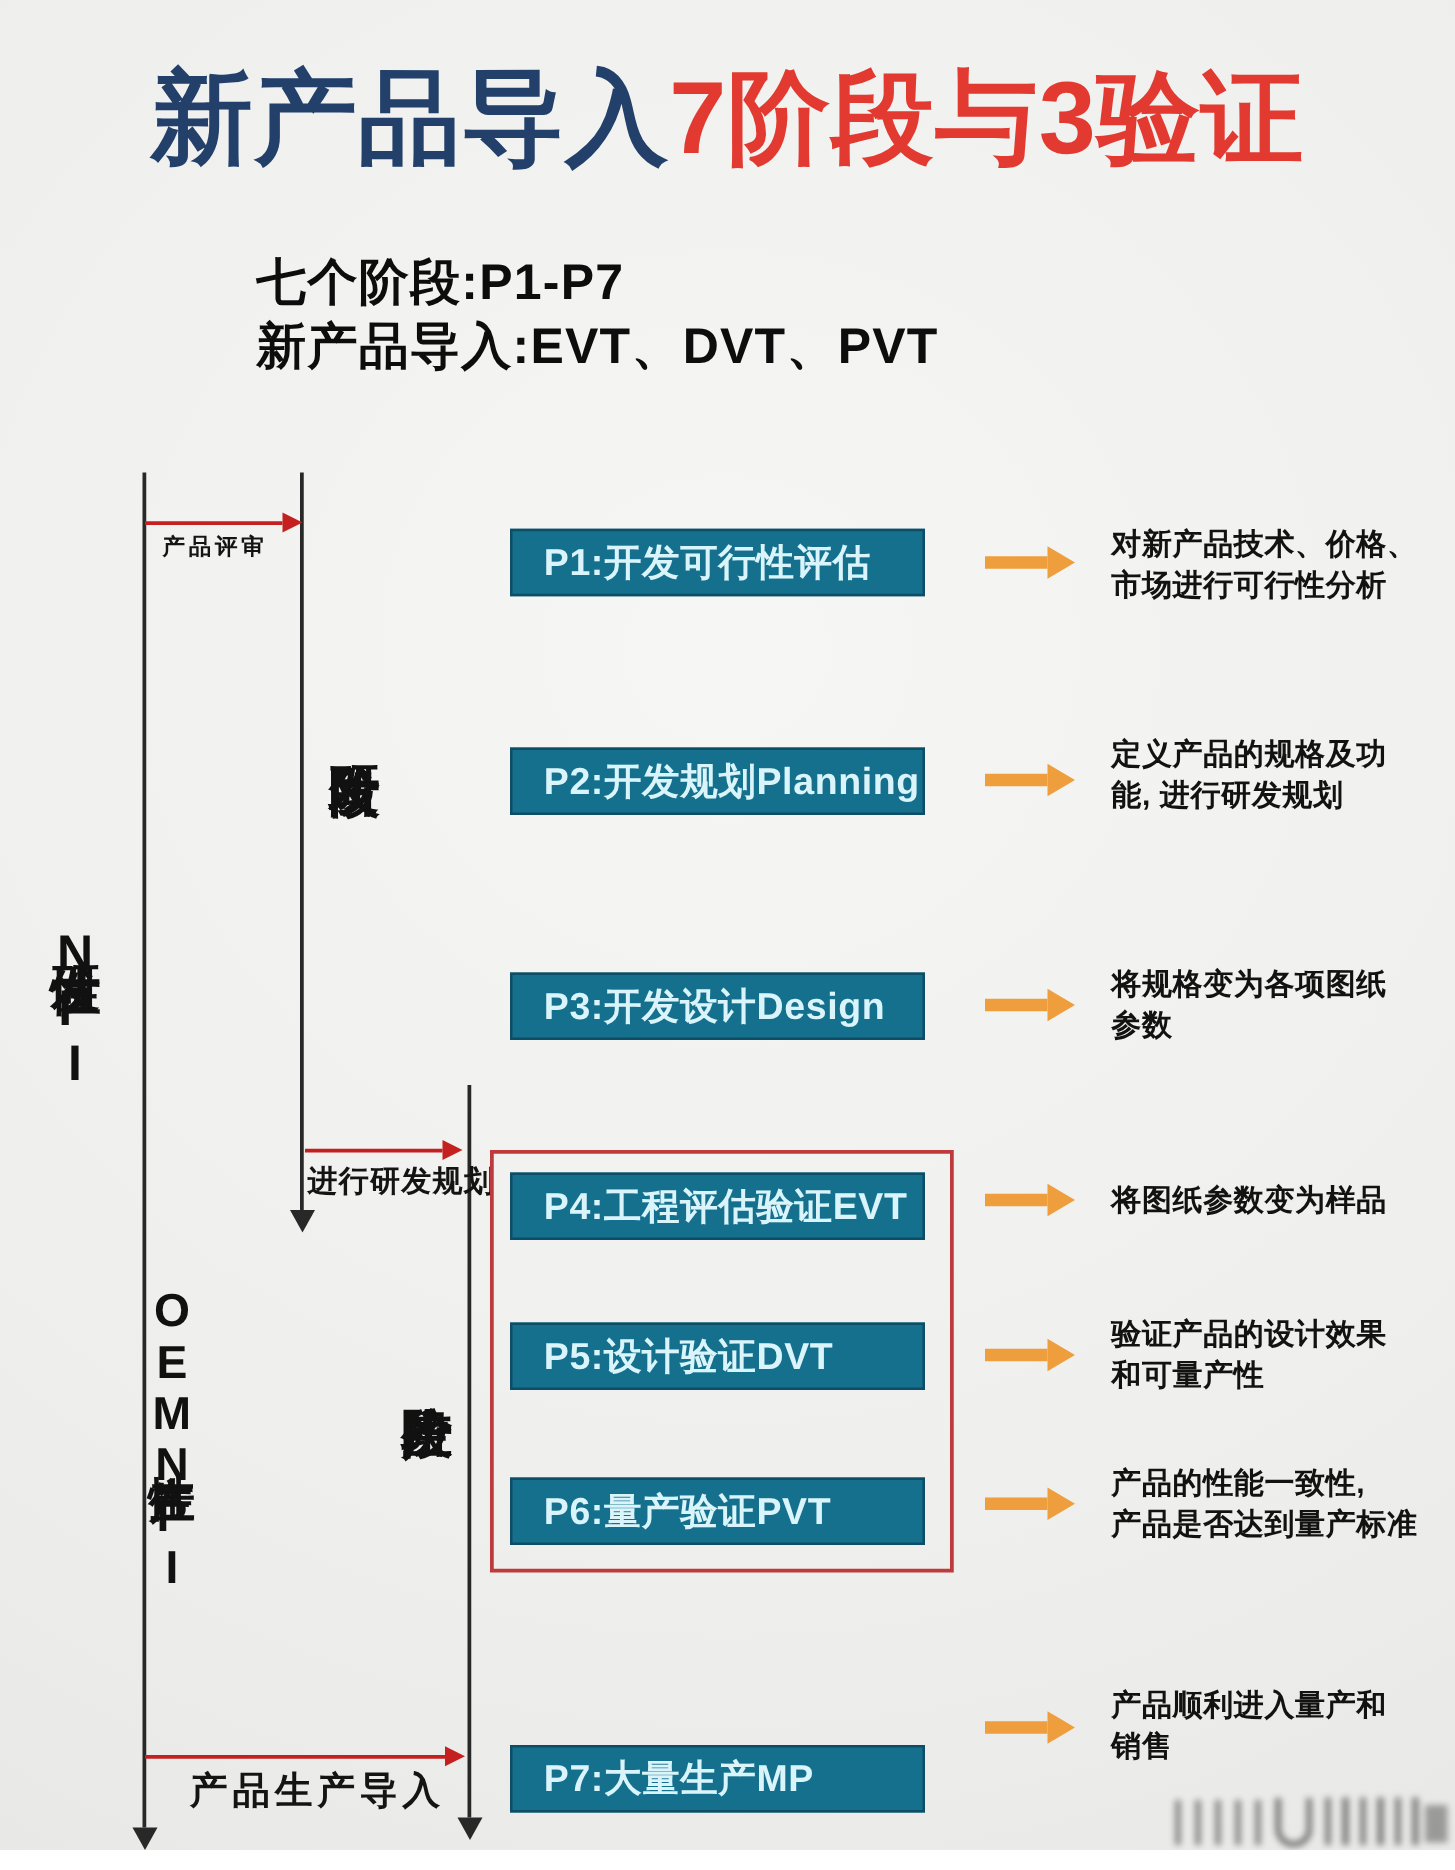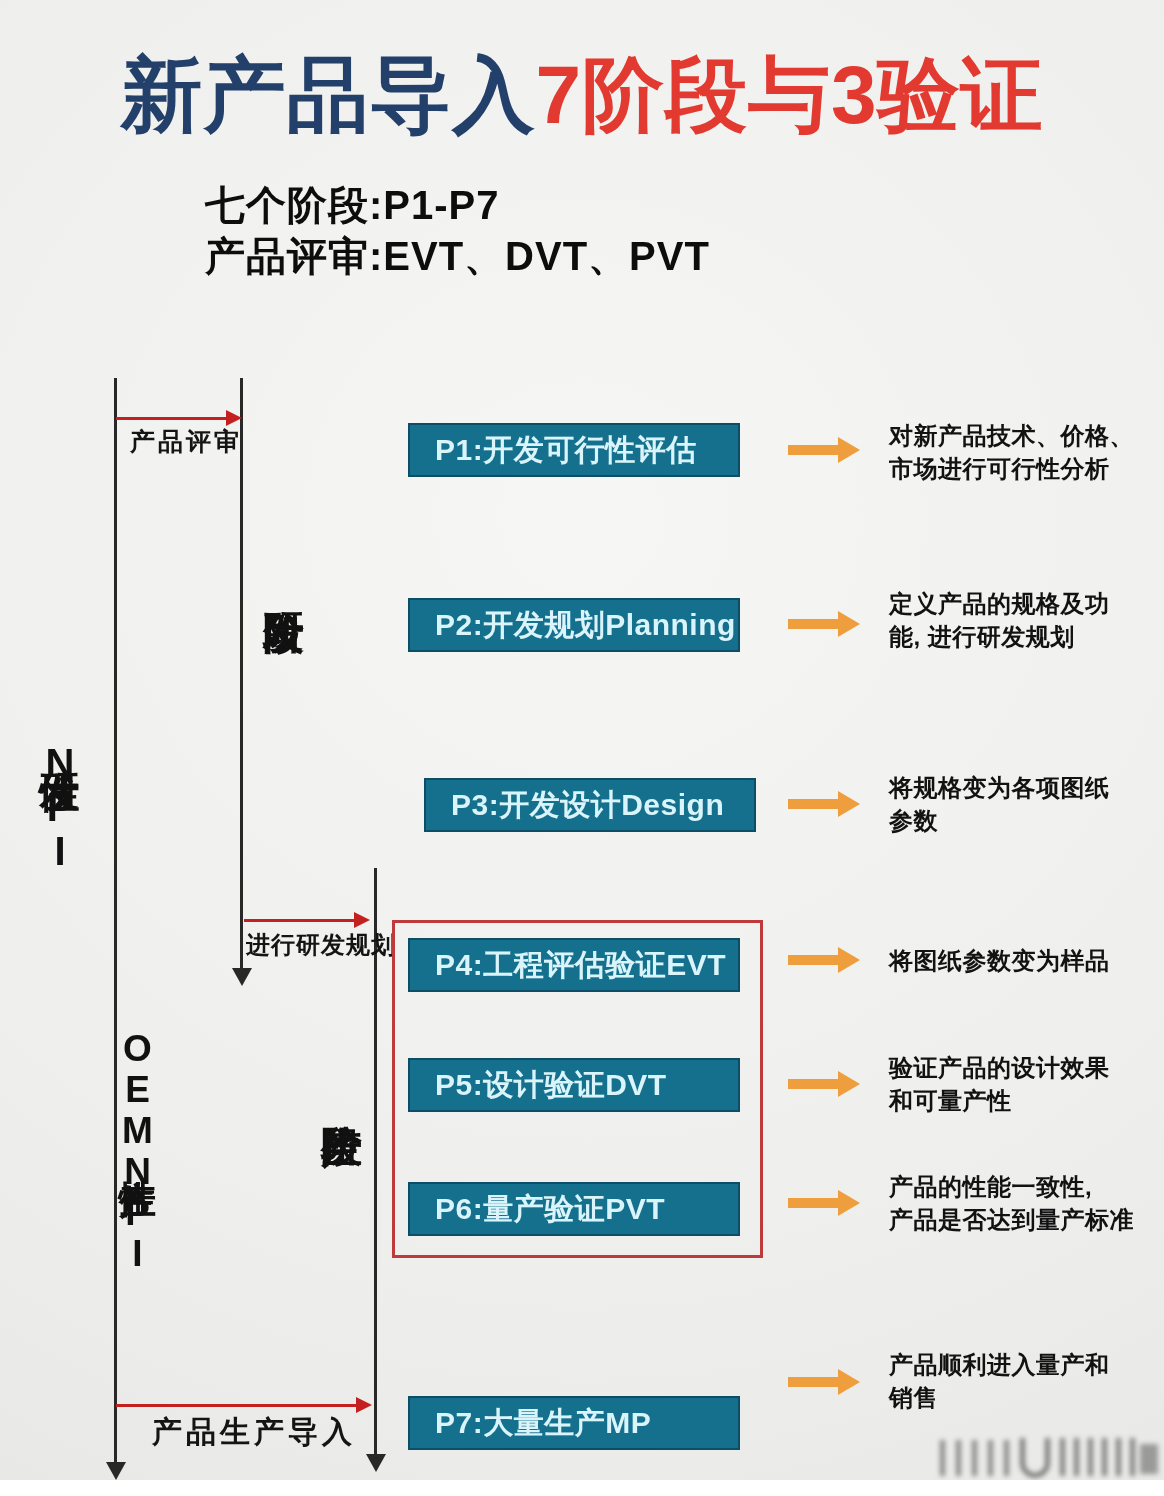--- a/index.html
+++ b/index.html
@@ -6,21 +6,21 @@
   .canvas{
     position:relative;width:1164px;height:1480px;overflow:hidden;
     background:radial-gradient(130% 95% at 50% 35%, #f6f6f4 0%, #eeeeec 55%, #e3e3e1 100%);
     font-family:Liberation Sans, sans-serif;
   }
   
   .title{position:absolute;top:46px;left:50%;transform:translateX(-50%);
     white-space:nowrap;font-size:82px;font-weight:900;letter-spacing:1px;line-height:1.2;}
   .title .t1{color:#23406b;}
   .title .t2{color:#e23a30;}
-  .subtitle{position:absolute;left:205px;top:180px;font-size:40px;font-weight:900;
+  .subtitle{position:absolute;left:205px;top:201px;font-size:40px;font-weight:900;
     color:#0d0d0d;line-height:51px;letter-spacing:1px;white-space:nowrap;}
   
   .vline{position:absolute;width:3px;background:#282828;}
   .vline-a{left:114px;top:378px;height:1084px;}
   .vline-b{left:240px;top:378px;height:590px;}
   .vline-c{left:374px;top:868px;height:586px;}
   .vhead{position:absolute;width:0;height:0;
     border-left:10px solid transparent;border-right:10px solid transparent;
     border-top:18px solid #282828;}
   .vhead-a{left:106px;top:1462px;}
@@ -31,39 +31,39 @@
   .r1{left:116px;top:417px;width:110px;}
   .r2{left:244px;top:919px;width:110px;}
   .r3{left:116px;top:1404px;width:240px;}
   .rhead{position:absolute;width:0;height:0;
     border-top:8px solid transparent;border-bottom:8px solid transparent;
     border-left:16px solid #c42020;}
   .rh1{left:226px;top:410px;}
   .rh2{left:354px;top:912px;}
   .rh3{left:356px;top:1397px;}
   .rlabel{position:absolute;font-weight:900;color:#141414;white-space:nowrap;}
-  .rl1{left:130px;top:425px;font-size:25px;letter-spacing:3px;}
+  .rl1{left:130px;top:425px;font-size:18px;letter-spacing:3px;}
   .rl2{left:246px;top:929px;font-size:24px;letter-spacing:1px;}
   .rl3{left:152px;top:1412px;font-size:30px;letter-spacing:4px;}
   
   .vtext{position:absolute;writing-mode:vertical-rl;text-orientation:upright;
     font-weight:900;color:#111;line-height:1;}
   .vt-rdnpi{left:40px;top:741px;font-size:40px;}
   .vt-oemnpi{left:119px;top:1028px;font-size:37px;}
   .vt-rdphase{left:263px;top:581px;font-size:41px;}
   .vt-prodphase{left:321px;top:1093px;font-size:41px;}
   
   .redbox{position:absolute;left:392px;top:920px;width:371px;height:338px;
     border:3px solid #bf3a3c;box-sizing:border-box;}
   
   .stage-box{position:absolute;left:408px;width:332px;height:54px;
     background:#15708e;border:2px solid #0e4d66;box-sizing:border-box;
     color:#d9f4fa;font-weight:700;font-size:30px;letter-spacing:.5px;
     display:flex;align-items:center;padding-left:25px;white-space:nowrap;}
-  .s1{top:423px;} .s2{top:598px;} .s3{top:778px;margin-left:16px;} .s4{top:938px;}
+  .s1{top:423px;} .s2{top:598px;} .s3{top:778px;} .s4{top:938px;}
   .s5{top:1058px;} .s6{top:1182px;align-items:center;} .s7{top:1396px;}
   
   .oarrow{position:absolute;left:788px;width:72px;height:0;}
   .o1{top:450px;} .o2{top:624px;} .o3{top:804px;} .o4{top:960px;}
   .o5{top:1084px;} .o6{top:1203px;} .o7{top:1382px;}
   .oshaft{position:absolute;left:0;top:-5px;width:50px;height:10px;background:#ee9e3c;}
   .ohead{position:absolute;left:50px;top:-13px;width:0;height:0;
     border-top:13px solid transparent;border-bottom:13px solid transparent;
     border-left:22px solid #ee9e3c;}
   
@@ -83,21 +83,21 @@
   .wm-block{position:absolute;left:225px;top:14px;width:18px;height:30px;background:#5a5a5a;}
 </style>
 </head>
 <body>
 
 <div class="canvas">
 
   <div class="title"><span class="t1">新产品导入</span><span class="t2">7阶段与3验证</span></div>
   <div class="subtitle">
     <div>七个阶段:P1-P7</div>
-    <div>产品评审:EVT、DVT、PVT</div>
+    <div>新产品导入:EVT、DVT、PVT</div>
   </div>
 
   <div class="vline vline-a"></div>
   <div class="vhead vhead-a"></div>
   <div class="vline vline-b"></div>
   <div class="vhead vhead-b"></div>
   <div class="vline vline-c"></div>
   <div class="vhead vhead-c"></div>
 
   <div class="rshaft r1"></div>

